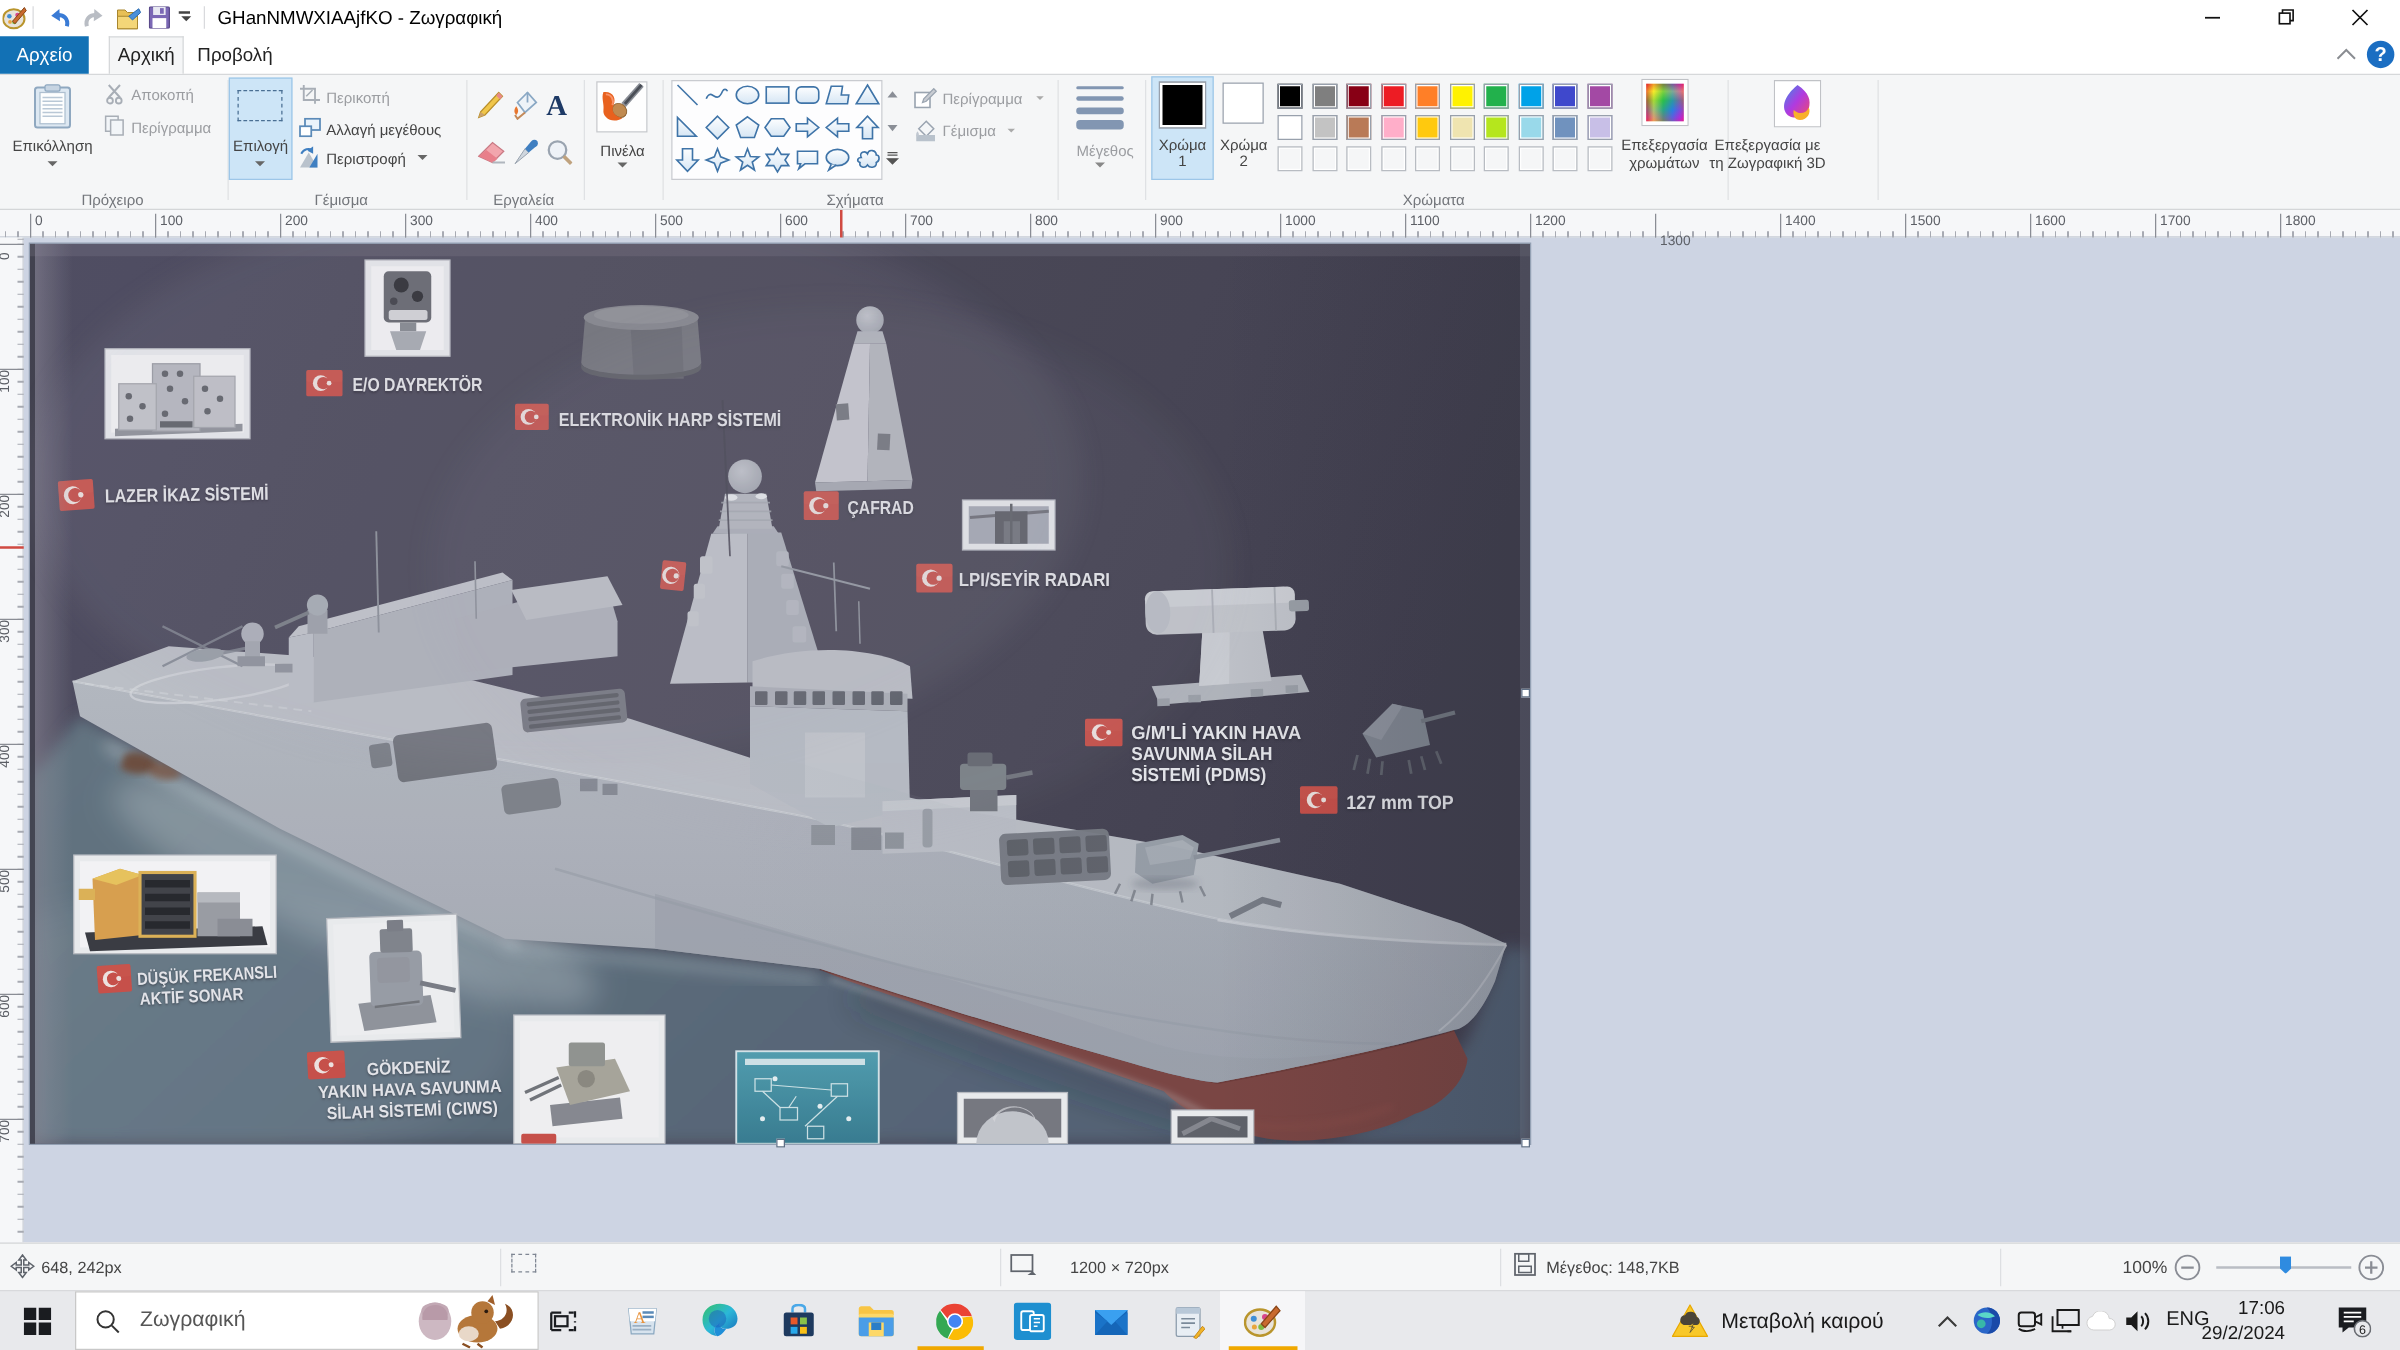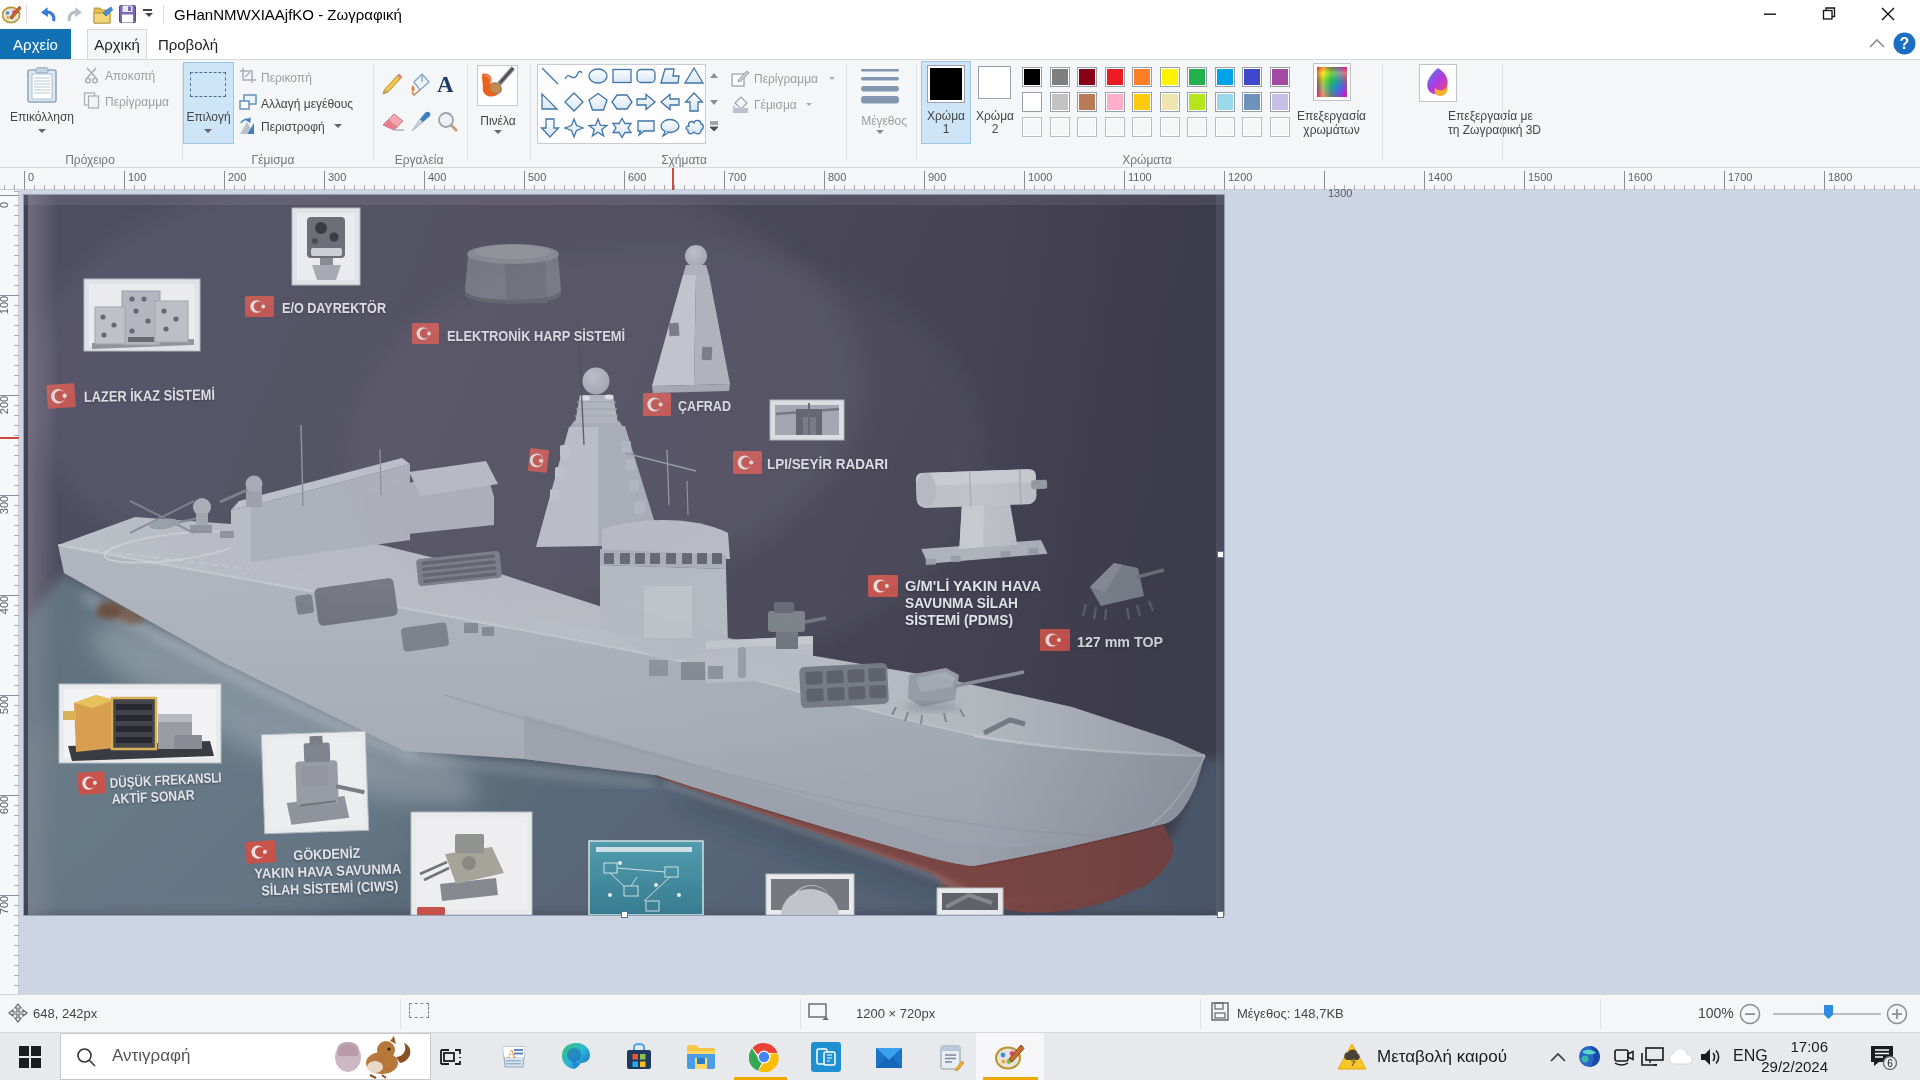--- a/index.html
+++ b/index.html
@@ -349,21 +349,21 @@
       <defs>
           <linearGradient id="p3d" x1="0" y1="0" x2="1" y2="1">
         <stop offset="0" stop-color="#3a8de8"></stop>
             <stop offset="0.5" stop-color="#b03ae0"></stop>
             <stop offset="1" stop-color="#f04a6a"></stop>
       </linearGradient>
         </defs>
       <path d="M19 4 C28 10 30 16 28 23 C26 31 12 33 9 25 C6 17 13 9 19 4 Z" fill="url(#p3d)"></path>
       <path d="M16 24 C20 28 26 27 28 22 C30 26 27 32 21 32 C17 32 15 28 16 24 Z" fill="#f8b02a"></path>
     </svg>
-    <div class="abs rtext" style="left:1448px;top:50px;width:120px;text-align:left;line-height:13.5px">Επεξεργασία με<br>τη Ζωγραφική 3D</div>
+    <div class="abs rtext" style="left:1354px;top:50px;width:120px;text-align:center;line-height:13.5px">Επεξεργασία με<br>τη Ζωγραφική 3D</div>
     <div class="rsep" style="left:1502px"></div>
   </div>
   <div id="workarea">
     <div id="hruler">
         <div class="abs" style="left:0;top:0;width:1920px;height:22px;background:repeating-linear-gradient(90deg, #a7aab2 0 1px, transparent 1px 10px);background-position:24px 0;background-size:100% 5px;background-repeat:repeat-x;background-position-y:17px;"></div>
         <div class="abs" style="left:24px;top:3px;width:1px;height:19px;background:#8a8d95"></div>
         <div class="rulnum" style="left:28px;top:3px">0</div>
         <div class="abs" style="left:124px;top:3px;width:1px;height:19px;background:#8a8d95"></div>
         <div class="rulnum" style="left:128px;top:3px">100</div>
         <div class="abs" style="left:224px;top:3px;width:1px;height:19px;background:#8a8d95"></div>
@@ -866,21 +866,21 @@
         <rect x="0" y="0" width="10" height="10" fill="#1a1c20"></rect>
         <rect x="12" y="0" width="10" height="10" fill="#1a1c20"></rect>
         <rect x="0" y="12" width="10" height="10" fill="#1a1c20"></rect>
         <rect x="12" y="12" width="10" height="10" fill="#1a1c20"></rect>
       </svg>
       <div class="abs" style="left:60px;top:0px;width:371px;height:47px;background:#fff;border:1px solid #c8c8c8"></div>
       <svg class="abs" style="left:76px;top:14px" width="20" height="20" viewBox="0 0 20 20">
         <circle cx="8.5" cy="8.5" r="6.5" fill="none" stroke="#333" stroke-width="1.6"></circle>
         <path d="M13.5 13.5 L19 19" stroke="#333" stroke-width="1.6"></path>
       </svg>
-      <div class="abs" style="left:112px;top:13px;font-size:17px;color:#555">Αντιγραφή</div>
+      <div class="abs" style="left:112px;top:13px;font-size:17px;color:#555">Ζωγραφική</div>
       <svg class="abs" style="left:330px;top:2px" width="86" height="44" viewBox="0 0 86 44">
 <ellipse cx="18" cy="22" rx="13" ry="15" fill="#cdb8c2"></ellipse>
         <ellipse cx="18" cy="14" rx="11" ry="7" fill="#c2a8b4"></ellipse>
 <path d="M18 9 C10 9 7 16 8 21 L28 21 C29 15 26 9 18 9 Z" fill="#b89aa8"></path>
 <ellipse cx="52" cy="28" rx="16" ry="11" fill="#b5773a"></ellipse>
 <circle cx="56" cy="15" r="9" fill="#b5773a"></circle>
         <path d="M60 6 L64 1 L66 9 Z" fill="#a05f2a"></path>
 <path d="M70 28 C82 26 84 12 74 8 C78 16 72 22 66 22 Z" fill="#8a4f22"></path>
 <ellipse cx="45" cy="32" rx="8" ry="6" fill="#e8d8c8"></ellipse>
 <circle cx="59" cy="14" r="1.5" fill="#2a1a0f"></circle>

